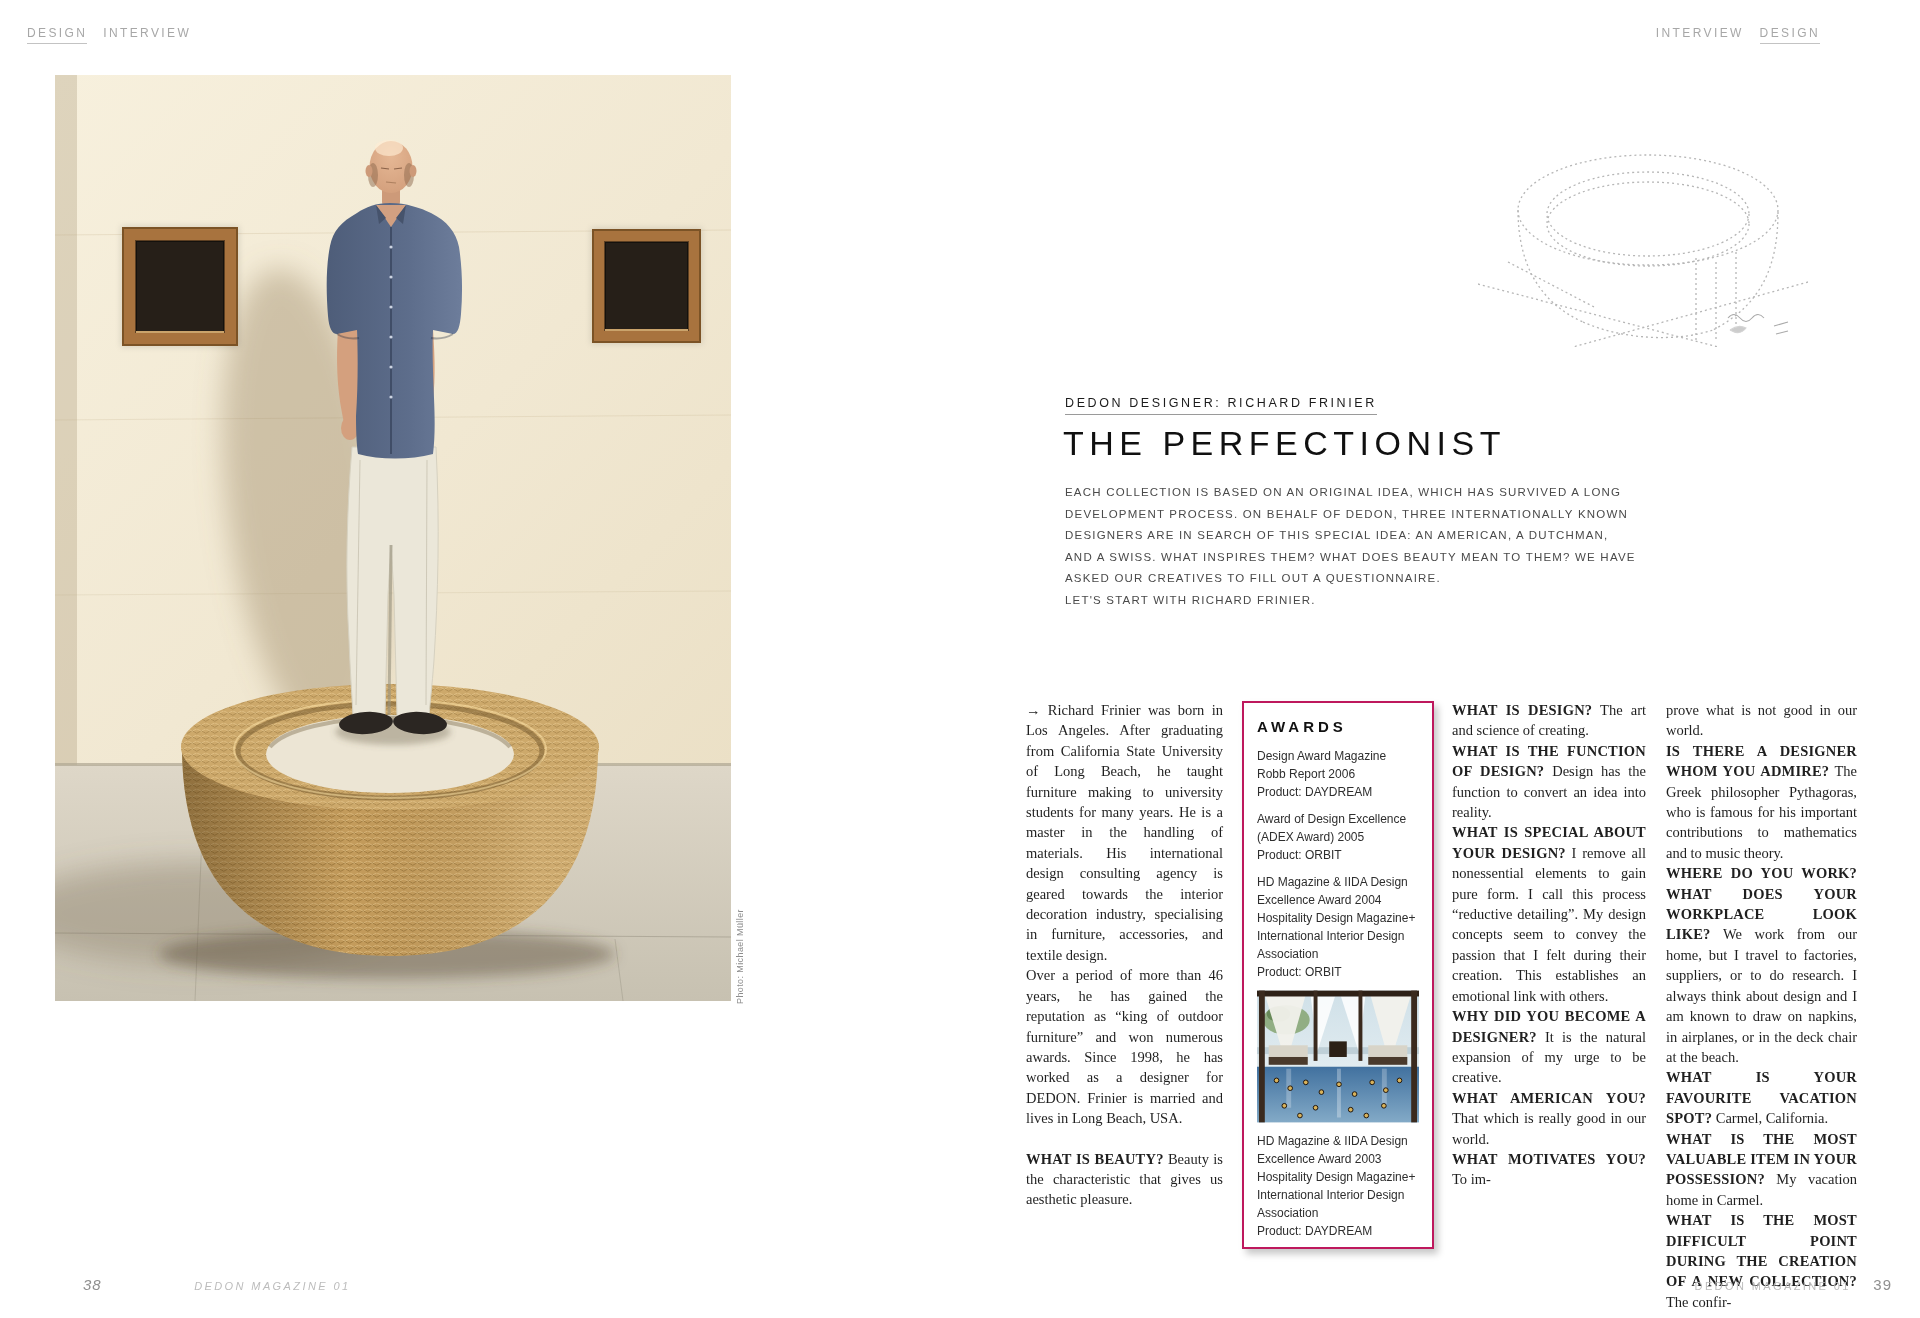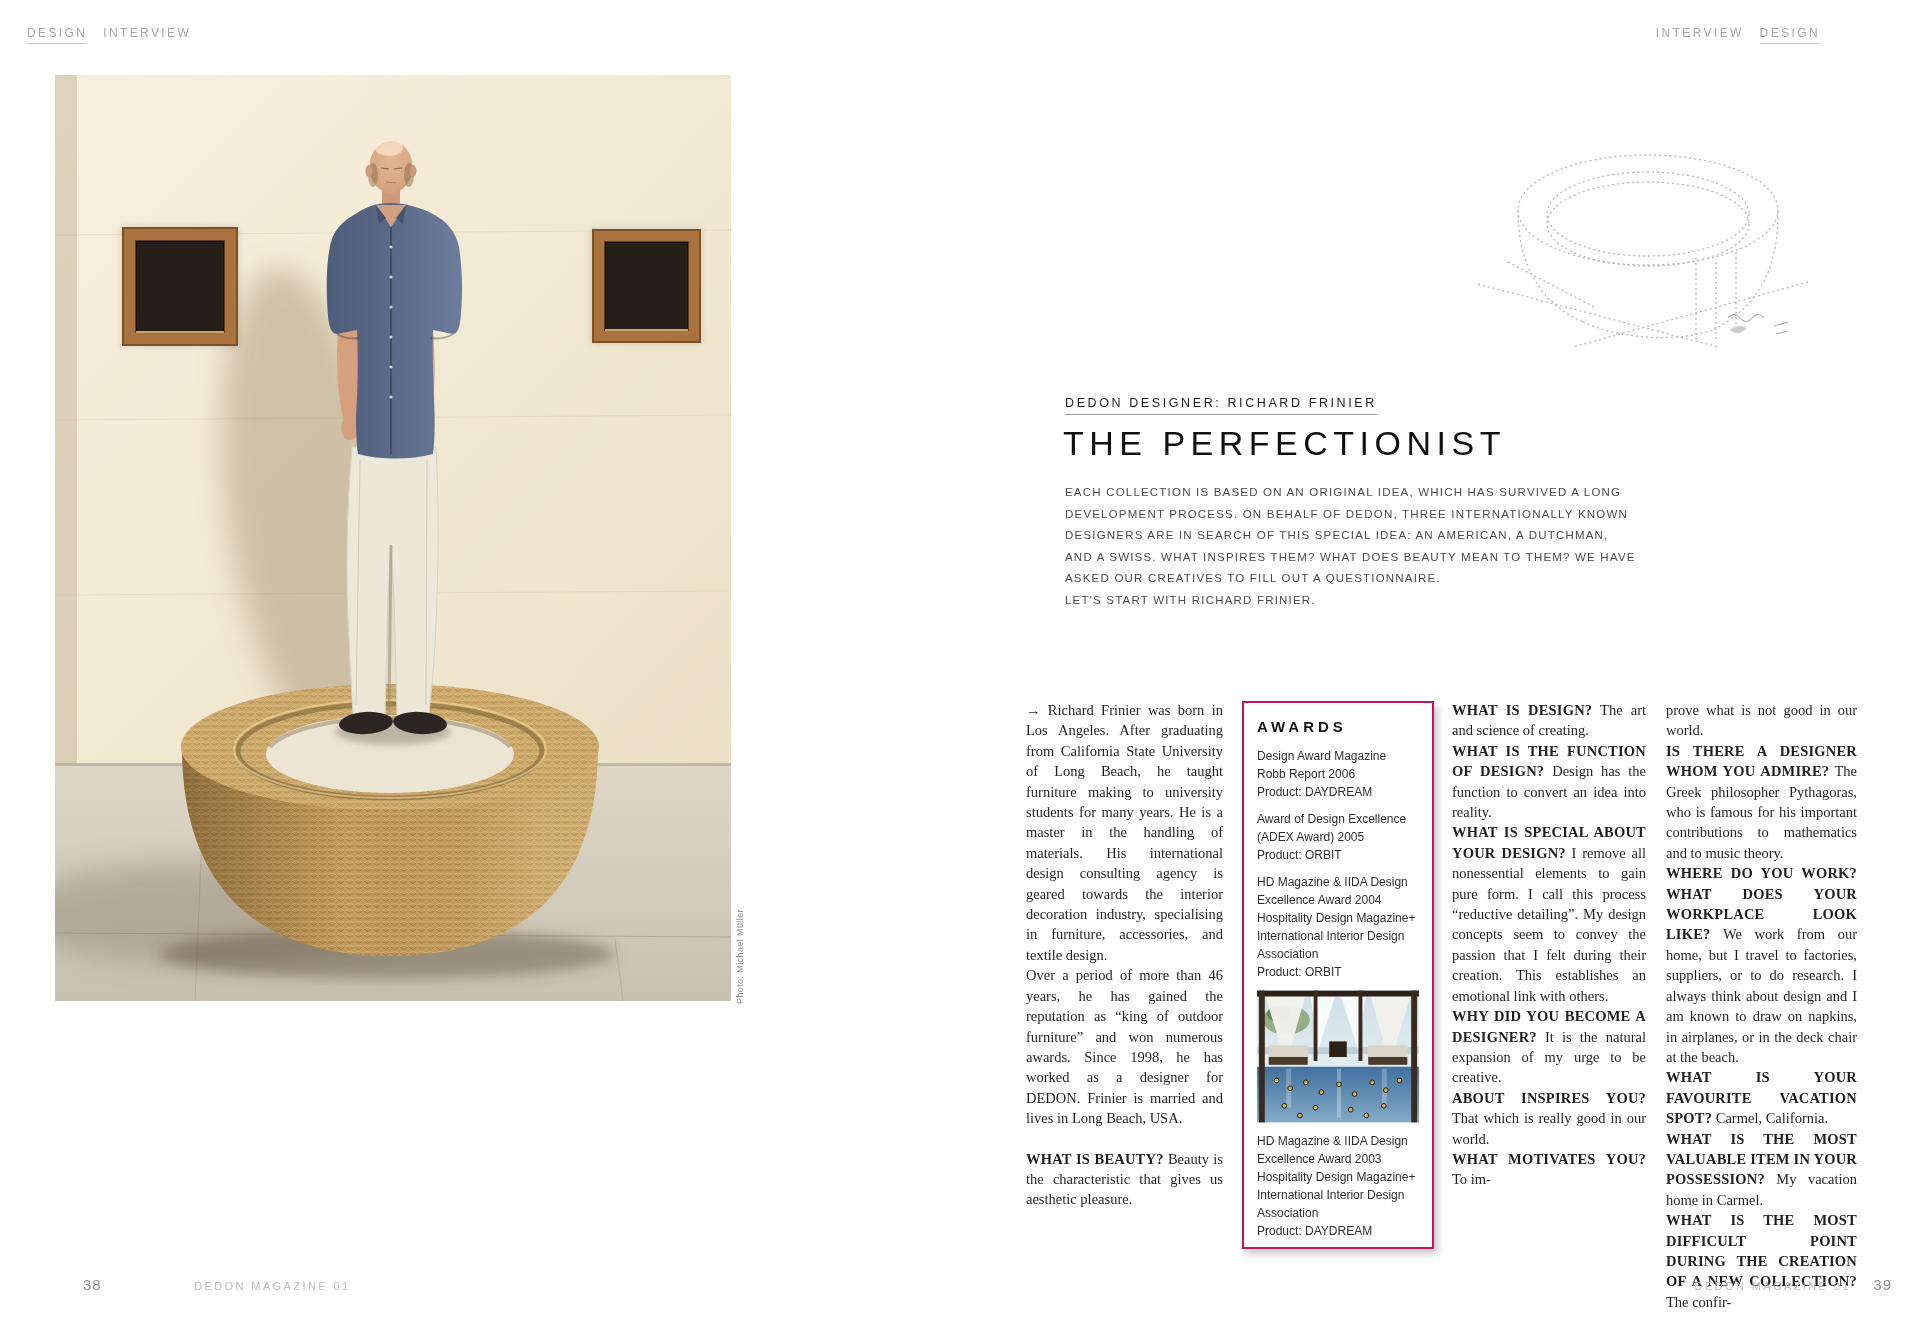--- a/index.html
+++ b/index.html
@@ -8,21 +8,21 @@
 
   
   .runhead{position:absolute;top:26px;font-size:12px;letter-spacing:2.4px;color:#a7a7a7;white-space:nowrap;}
   .runhead .ul{border-bottom:1px solid #c3c3c3;padding-bottom:3px;}
   .runhead .w2{margin-left:10px;}
   #runhead-left{left:27px;}
   #runhead-right{right:100px;}
   .folio{position:absolute;top:1276px;white-space:nowrap;}
   .folio .pagenum{font-size:15px;color:#8f8f8f;letter-spacing:1px;}
   .folio .mag{font-size:11px;letter-spacing:2.4px;color:#bcbcbc;}
-  #folio-left{left:83px;}
+  #folio-left{left:83px;font-style:italic;}
   #folio-left .mag{margin-left:88px;}
   #folio-right{right:28px;}
   #folio-right .pagenum{margin-left:18px;}
 
   
   #photo{position:absolute;left:55px;top:75px;width:676px;height:926px;}
   #photo-credit{position:absolute;left:735px;top:910px;height:94px;
     writing-mode:vertical-rl;transform:rotate(180deg);
     font-size:9px;color:#8d8d8d;letter-spacing:.4px;white-space:nowrap;}
 
@@ -312,21 +312,21 @@
 International Interior Design
 Association
 Product: DAYDREAM</div>
   </div>
 
   <div class="bodycol" id="col2">
     <p><b>WHAT IS DESIGN?</b> <span>The art and science of creating.</span></p>
     <p><b>WHAT IS THE FUNCTION OF DESIGN?</b> <span>Design has the function to convert an idea into reality.</span></p>
     <p><b>WHAT IS SPECIAL ABOUT YOUR DESIGN?</b> <span>I remove all nonessential elements to gain pure form. I call this process “reductive detailing”. My design concepts seem to convey the passion that I felt during their creation. This establishes an emotional link with others.</span></p>
     <p><b>WHY DID YOU BECOME A DESIGNER?</b> <span>It is the natural expansion of my urge to be creative.</span></p>
-    <p><b>ABOUT INSPIRES YOU?</b> <span>That which is really good in our world.</span></p>
+    <p><b>WHAT AMERICAN YOU?</b> <span>That which is really good in our world.</span></p>
     <p><b>WHAT MOTIVATES YOU?</b> <span>To im-</span></p>
   </div>
 
   <div class="bodycol" id="col3">
     <p><span>prove what is not good in our world.</span></p>
     <p><b>IS THERE A DESIGNER WHOM YOU ADMIRE?</b> <span>The Greek philosopher Pythagoras, who is famous for his important contributions to mathematics and to music theory.</span></p>
     <p><b>WHERE DO YOU WORK? WHAT DOES YOUR WORKPLACE LOOK LIKE?</b> <span>We work from our home, but I travel to factories, suppliers, or to do research. I always think about design and I am known to draw on napkins, in airplanes, or in the deck chair at the beach.</span></p>
     <p><b>WHAT IS YOUR FAVOURITE VACATION SPOT?</b> <span>Carmel, California.</span></p>
     <p><b>WHAT IS THE MOST VALUABLE ITEM IN YOUR POSSESSION?</b> <span>My vacation home in Carmel.</span></p>
     <p><b>WHAT IS THE MOST DIFFICULT POINT DURING THE CREATION OF A NEW COLLECTION?</b> <span>The confir-</span></p>

